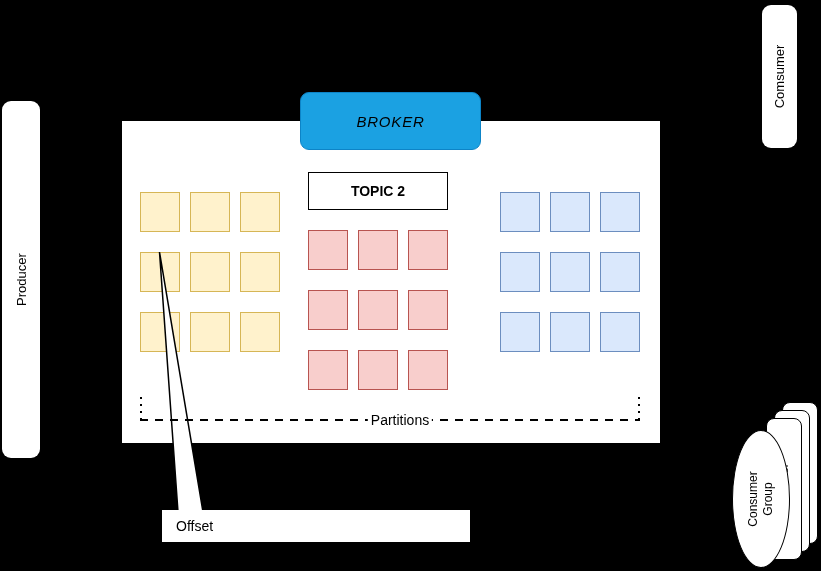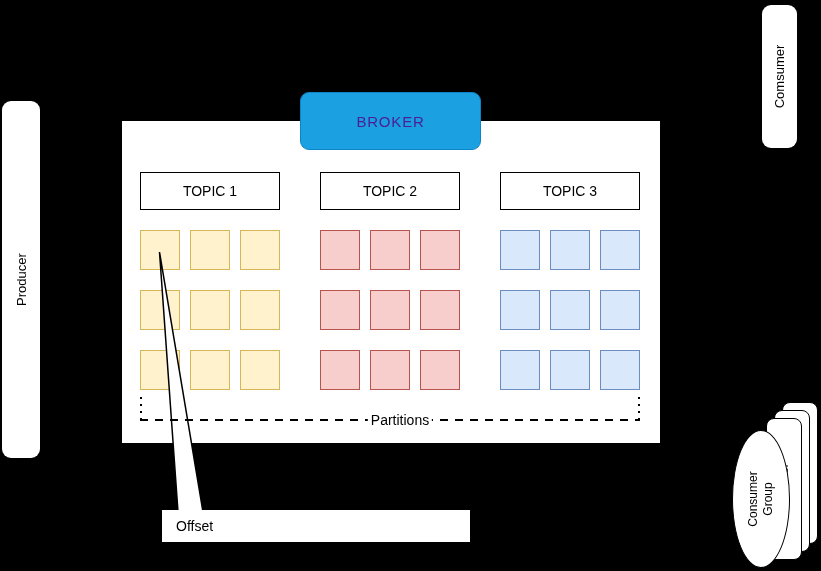--- a/index.html
+++ b/index.html
@@ -27,21 +27,21 @@
   
   #broker {
     left:300px; top:92px; width:181px; height:58px;
     background:#1BA1E2; border:1px solid #0d84c7; border-radius:9px;
     display:flex; align-items:center; justify-content:center;
     color:#fff; font-size:15px; letter-spacing:0.8px; box-sizing:border-box;
   }
 
   
   .topic-col { position:absolute; top:172px; width:140px; }
-  #topic-col-0 { left:140px; } #topic-col-1 { left:320px; } #topic-col-2 { left:500px; }
+  #topic-col-0 { left:140px; } #topic-col-1 { left:308px;font-weight:bold; } #topic-col-2 { left:500px; }
   .topic-box {
     box-sizing:border-box; width:140px; height:38px;
     background:#fff; border:1.5px solid #000;
     display:flex; align-items:center; justify-content:center;
     font-size:14px;
   }
   .pgrid {
     margin-top:20px;
     display:grid; grid-template-columns:repeat(3,40px); grid-auto-rows:40px;
     column-gap:10px; row-gap:20px;
@@ -92,23 +92,20 @@
     <span class="vtext">Producer</span>
   </div>
 
   <div class="abs side-bar vwrap" id="consumer-bar">
     <span class="vtext">Comsumer</span>
   </div>
 
   <div class="abs" id="main-panel" style="background: rgb(255, 255, 255);"></div>
 
   <div class="topic-col" id="topic-col-0">
-    <div class="topic-box">
-      <span>TOPIC 1</span>
-    </div>
     <div class="pgrid">
         <div class="pcell" style="background: rgb(255, 242, 204); border-color: rgb(214, 182, 86);"></div>
         <div class="pcell" style="background: rgb(255, 242, 204); border-color: rgb(214, 182, 86);"></div>
         <div class="pcell" style="background: rgb(255, 242, 204); border-color: rgb(214, 182, 86);"></div>
         <div class="pcell" style="background: rgb(255, 242, 204); border-color: rgb(214, 182, 86);"></div>
         <div class="pcell" style="background: rgb(255, 242, 204); border-color: rgb(214, 182, 86);"></div>
         <div class="pcell" style="background: rgb(255, 242, 204); border-color: rgb(214, 182, 86);"></div>
         <div class="pcell" style="background: rgb(255, 242, 204); border-color: rgb(214, 182, 86);"></div>
         <div class="pcell" style="background: rgb(255, 242, 204); border-color: rgb(214, 182, 86);"></div>
         <div class="pcell" style="background: rgb(255, 242, 204); border-color: rgb(214, 182, 86);"></div>
@@ -124,23 +121,20 @@
         <div class="pcell" style="background: rgb(248, 206, 204); border-color: rgb(184, 84, 80);"></div>
         <div class="pcell" style="background: rgb(248, 206, 204); border-color: rgb(184, 84, 80);"></div>
         <div class="pcell" style="background: rgb(248, 206, 204); border-color: rgb(184, 84, 80);"></div>
         <div class="pcell" style="background: rgb(248, 206, 204); border-color: rgb(184, 84, 80);"></div>
         <div class="pcell" style="background: rgb(248, 206, 204); border-color: rgb(184, 84, 80);"></div>
         <div class="pcell" style="background: rgb(248, 206, 204); border-color: rgb(184, 84, 80);"></div>
         <div class="pcell" style="background: rgb(248, 206, 204); border-color: rgb(184, 84, 80);"></div>
       </div>
   </div>
   <div class="topic-col" id="topic-col-2">
-    <div class="topic-box">
-      <span>TOPIC 3</span>
-    </div>
     <div class="pgrid">
         <div class="pcell" style="background: rgb(218, 232, 252); border-color: rgb(108, 142, 191);"></div>
         <div class="pcell" style="background: rgb(218, 232, 252); border-color: rgb(108, 142, 191);"></div>
         <div class="pcell" style="background: rgb(218, 232, 252); border-color: rgb(108, 142, 191);"></div>
         <div class="pcell" style="background: rgb(218, 232, 252); border-color: rgb(108, 142, 191);"></div>
         <div class="pcell" style="background: rgb(218, 232, 252); border-color: rgb(108, 142, 191);"></div>
         <div class="pcell" style="background: rgb(218, 232, 252); border-color: rgb(108, 142, 191);"></div>
         <div class="pcell" style="background: rgb(218, 232, 252); border-color: rgb(108, 142, 191);"></div>
         <div class="pcell" style="background: rgb(218, 232, 252); border-color: rgb(108, 142, 191);"></div>
         <div class="pcell" style="background: rgb(218, 232, 252); border-color: rgb(108, 142, 191);"></div>
@@ -149,21 +143,21 @@
 
   <svg class="abs" id="overlay" viewBox="0 0 821 571" xmlns="http://www.w3.org/2000/svg">
     <path d="M178,512 L159.5,252 L203,512" fill="#ffffff" stroke="#000000" stroke-width="1.5"></path>
     <line x1="140" y1="420" x2="640" y2="420" stroke="#000" stroke-width="2" stroke-dasharray="8 7"></line>
     <line x1="141" y1="420" x2="141" y2="396" stroke="#000" stroke-width="2" stroke-dasharray="2 5"></line>
     <line x1="639" y1="420" x2="639" y2="396" stroke="#000" stroke-width="2" stroke-dasharray="2 5"></line>
   </svg>
 
   <div class="abs" id="partitions-label">Partitions</div>
 
-  <div class="abs" id="broker" style="background: rgb(27, 161, 226); color: #4c1d95;">
+  <div class="abs" id="broker" style="background: rgb(27, 161, 226); color: #000000; font-style: italic;">
     <span>BROKER</span>
   </div>
 
   <div class="abs" id="offset-box">
     <span>Offset</span>
   </div>
 
   <div class="cg-card vwrap" id="cg-card-0">
     <span class="vtext">Consumer</span>
   </div>

